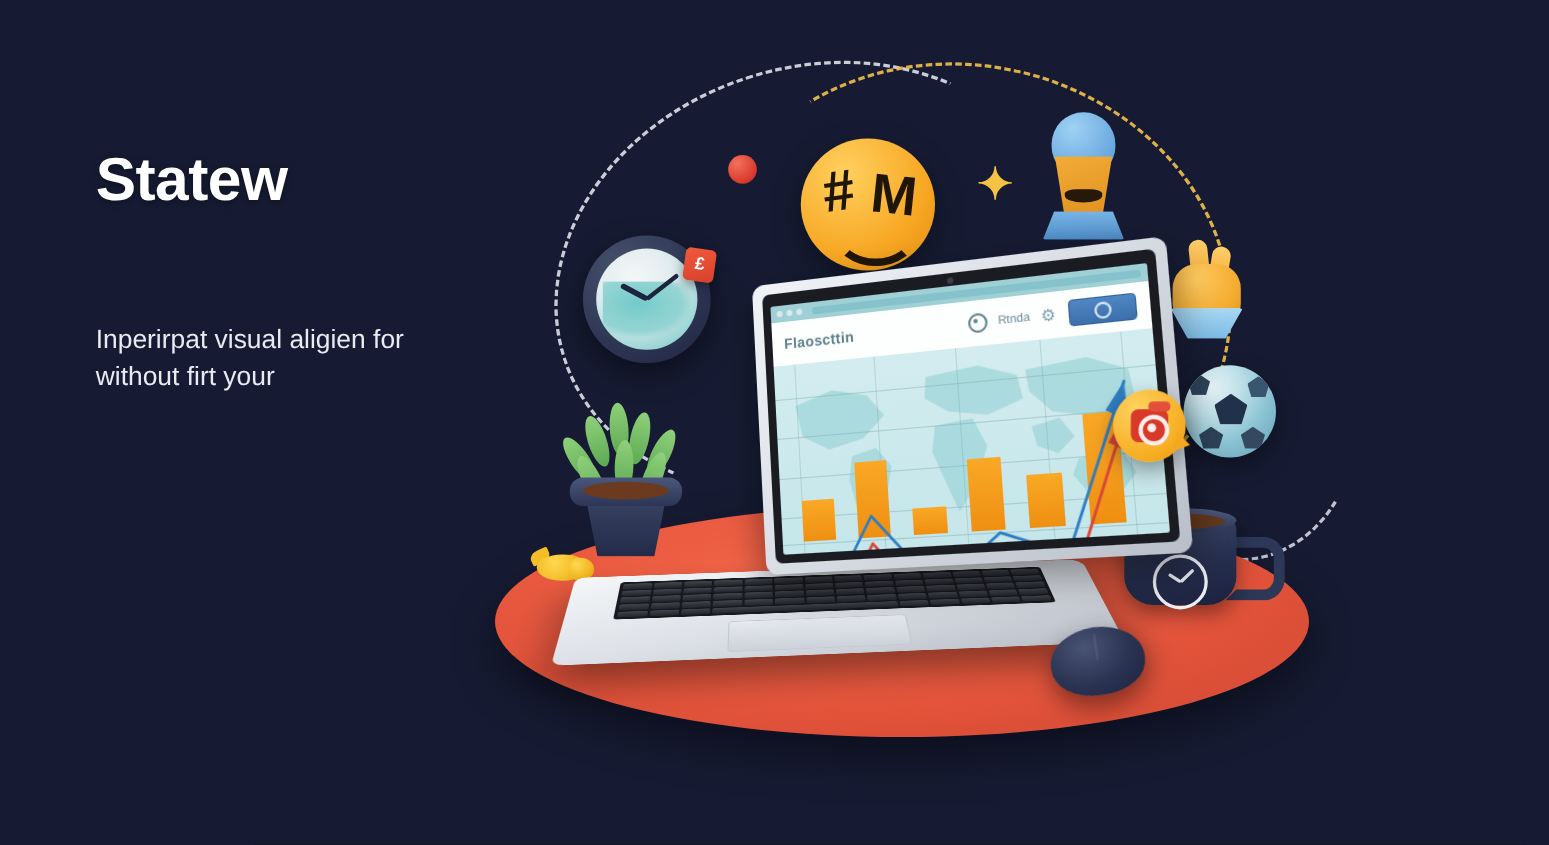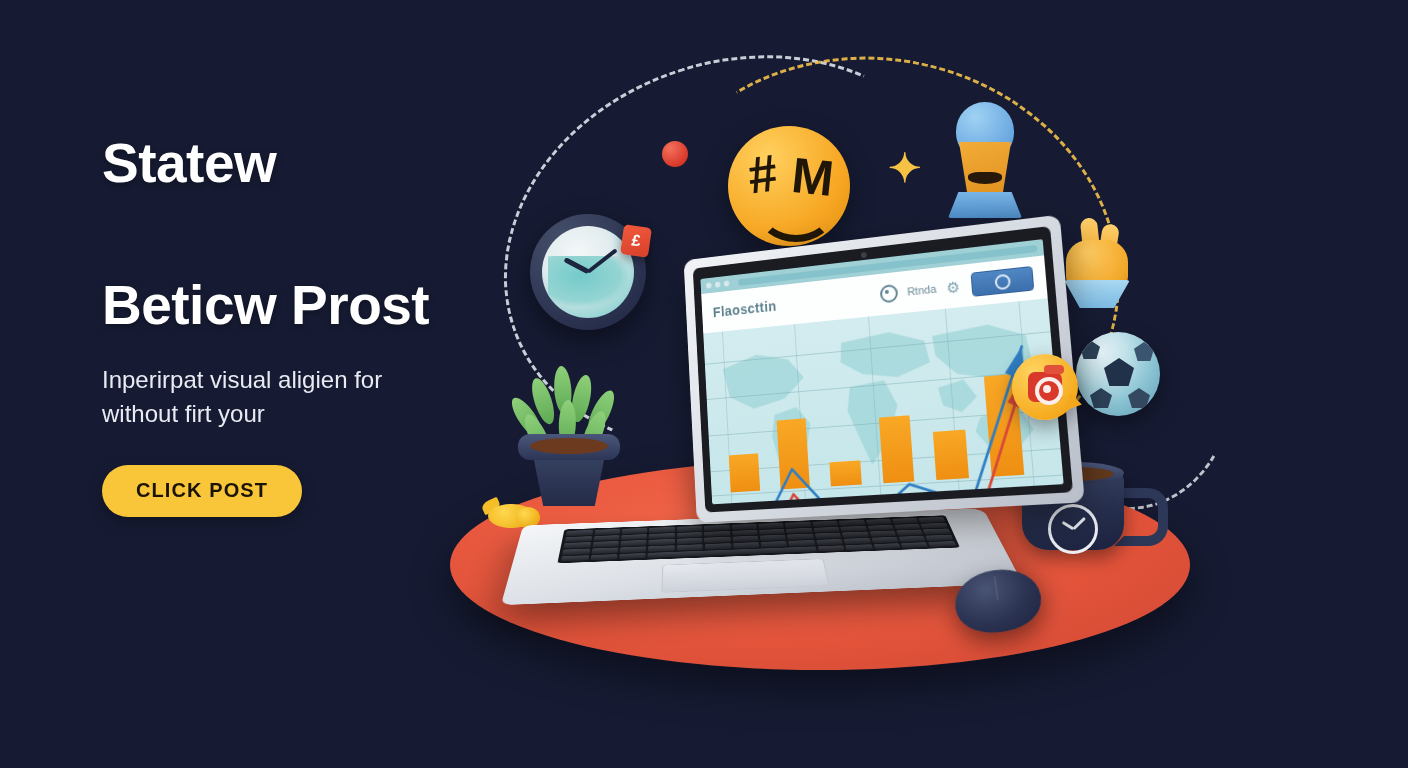--- a/index.html
+++ b/index.html
@@ -17,21 +17,21 @@
     position: relative;
     width: 1408px;
     height: 768px;
     background: #161b33;
     overflow: hidden;
   }
 
   
   .copy {
     position: absolute;
-    left: 102px;
+    left: 87px;
     top: 128px;
     width: 400px;
     z-index: 60;
   }
   .headline {
     margin: 0;
     color: #ffffff;
     font-family: "Liberation Sans", sans-serif;
     font-weight: bold;
     font-size: 55px;
@@ -552,23 +552,22 @@
     content:''; position:absolute; left:50%; top:6px; width:2px; height:24px;
     background: rgba(255,255,255,.08); margin-left:-1px;
   }
 </style>
 </head>
 <body>
 
 <div id="banner">
 
   <div class="copy">
-    <h1 class="headline"><span>Statew</span><br><br><span>Beticw Prost</span></h1>
+    <h1 class="headline"><span>Statew</span><br><br></h1>
     <p class="subtitle">Inperirpat visual aligien for without firt your</p>
-    <button class="cta">CLICK POST</button>
   </div>
 
   <div class="scene">
 
     <div class="arc arc-white"></div>
     <div class="arc arc-yellow"></div>
     <div class="arc arc-white2"></div>
 
     <div class="desk-edge"></div>
     <div class="desk"></div>

